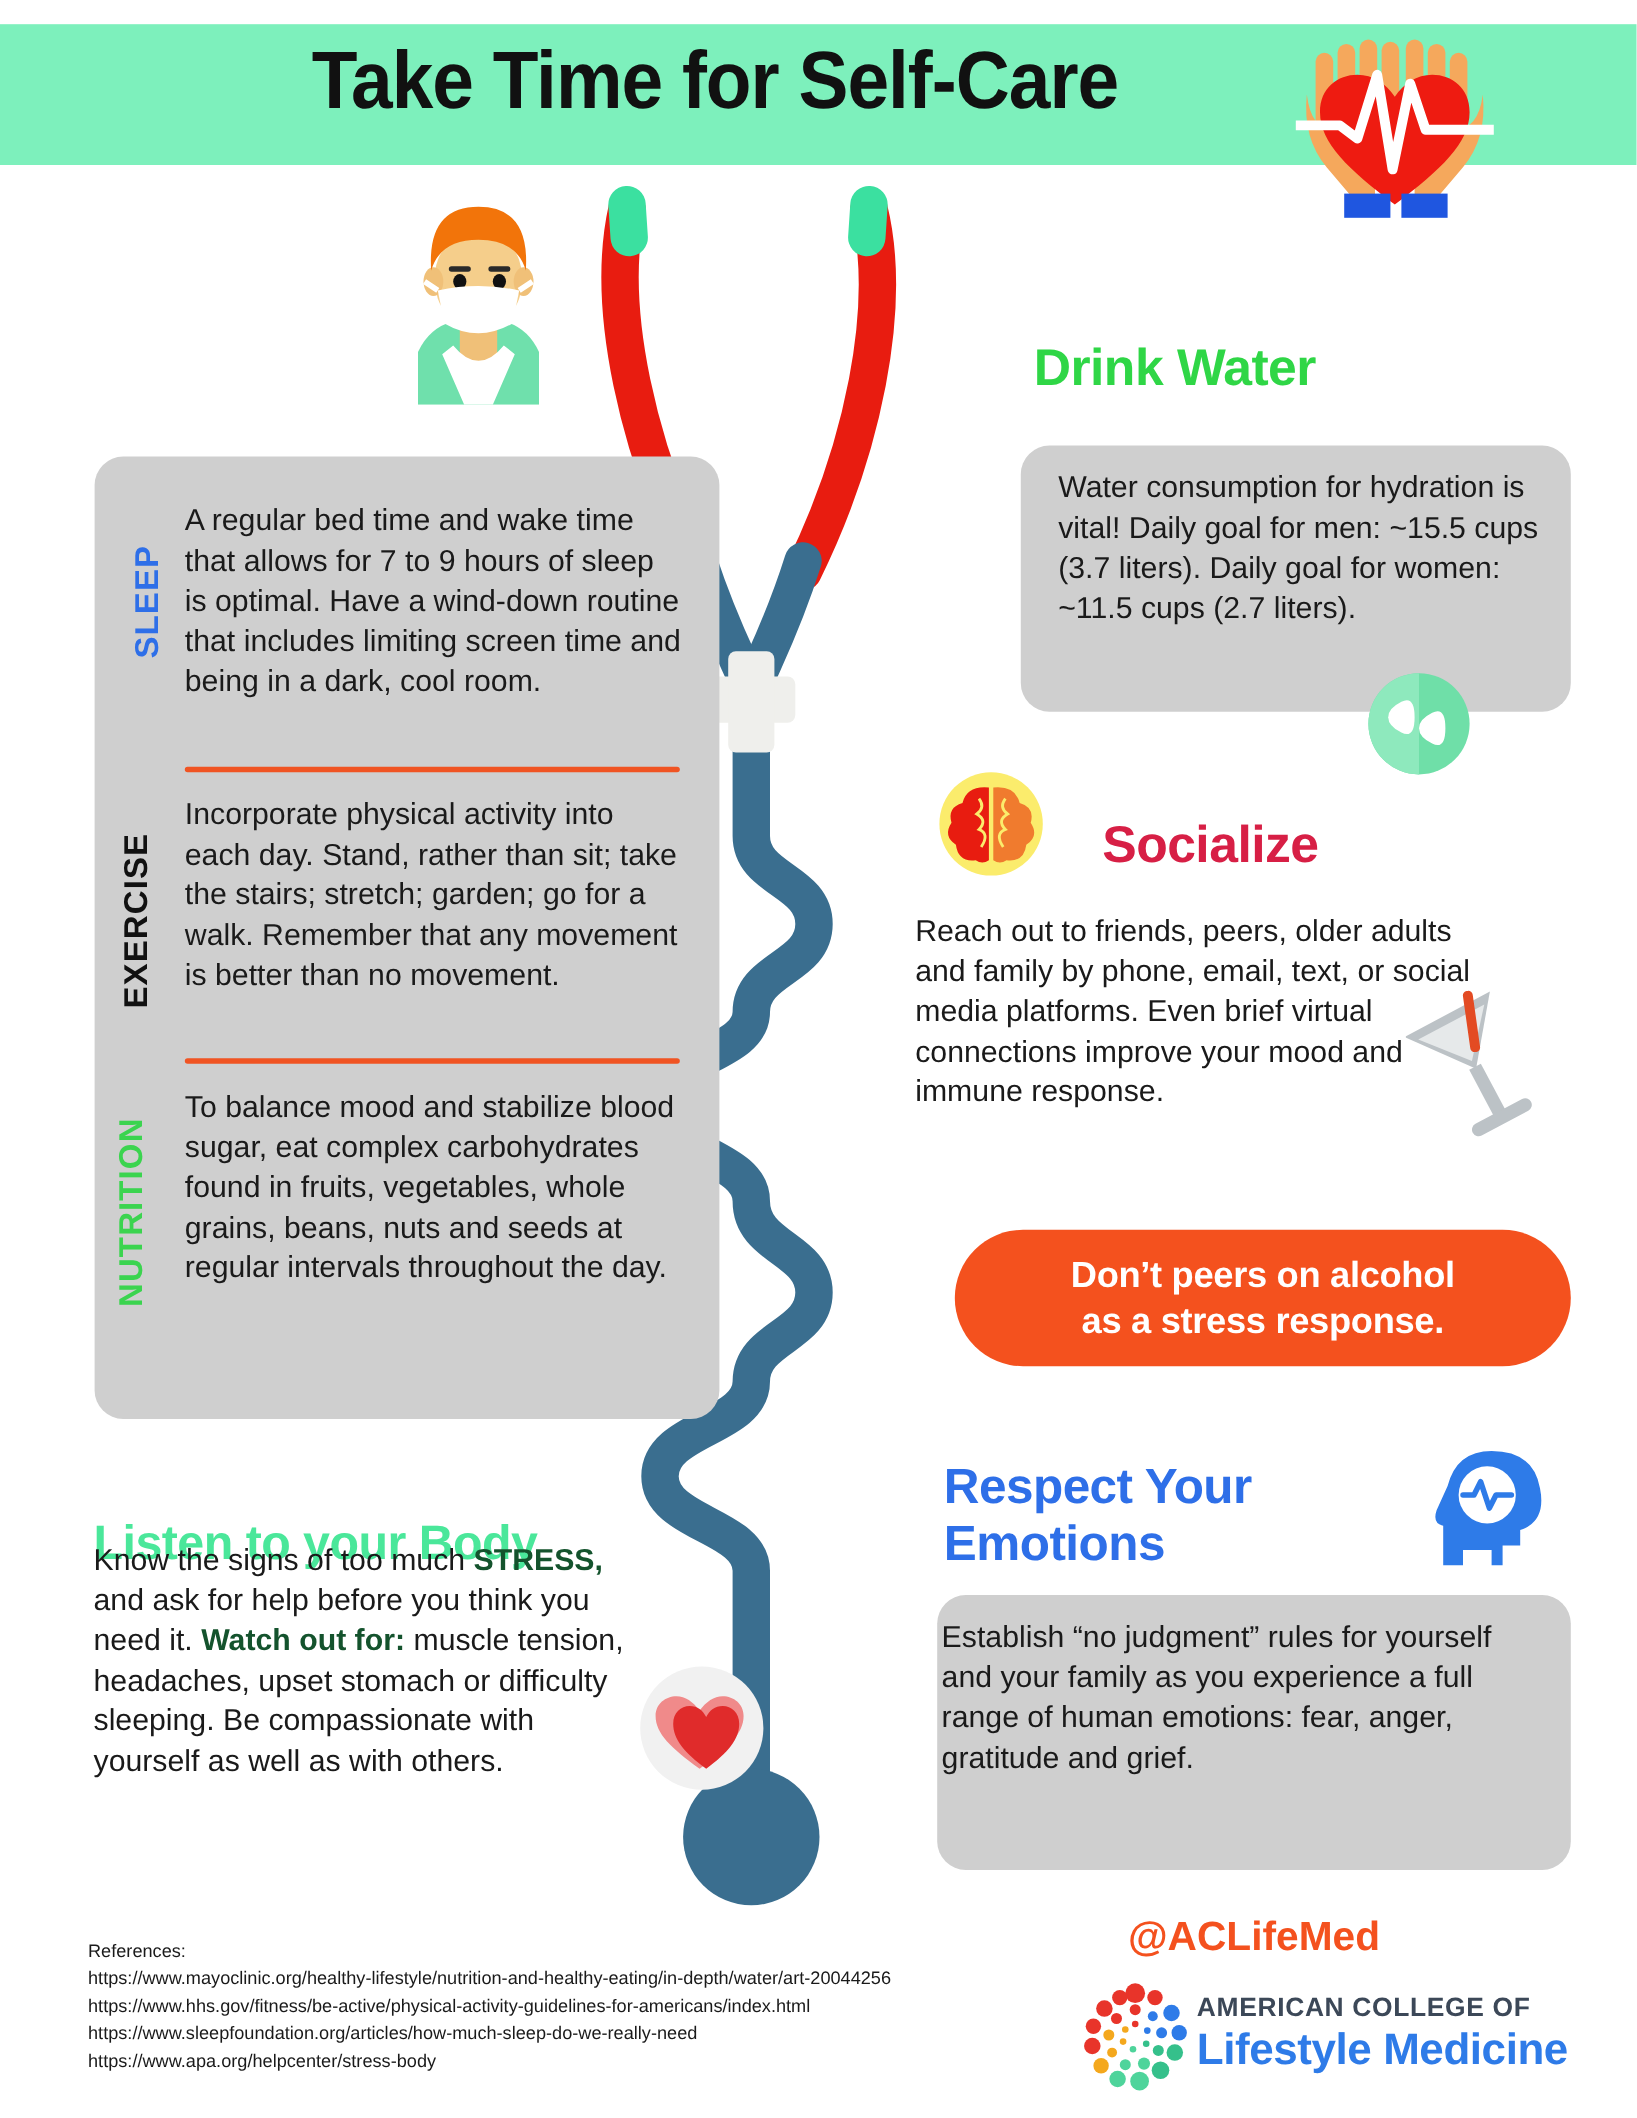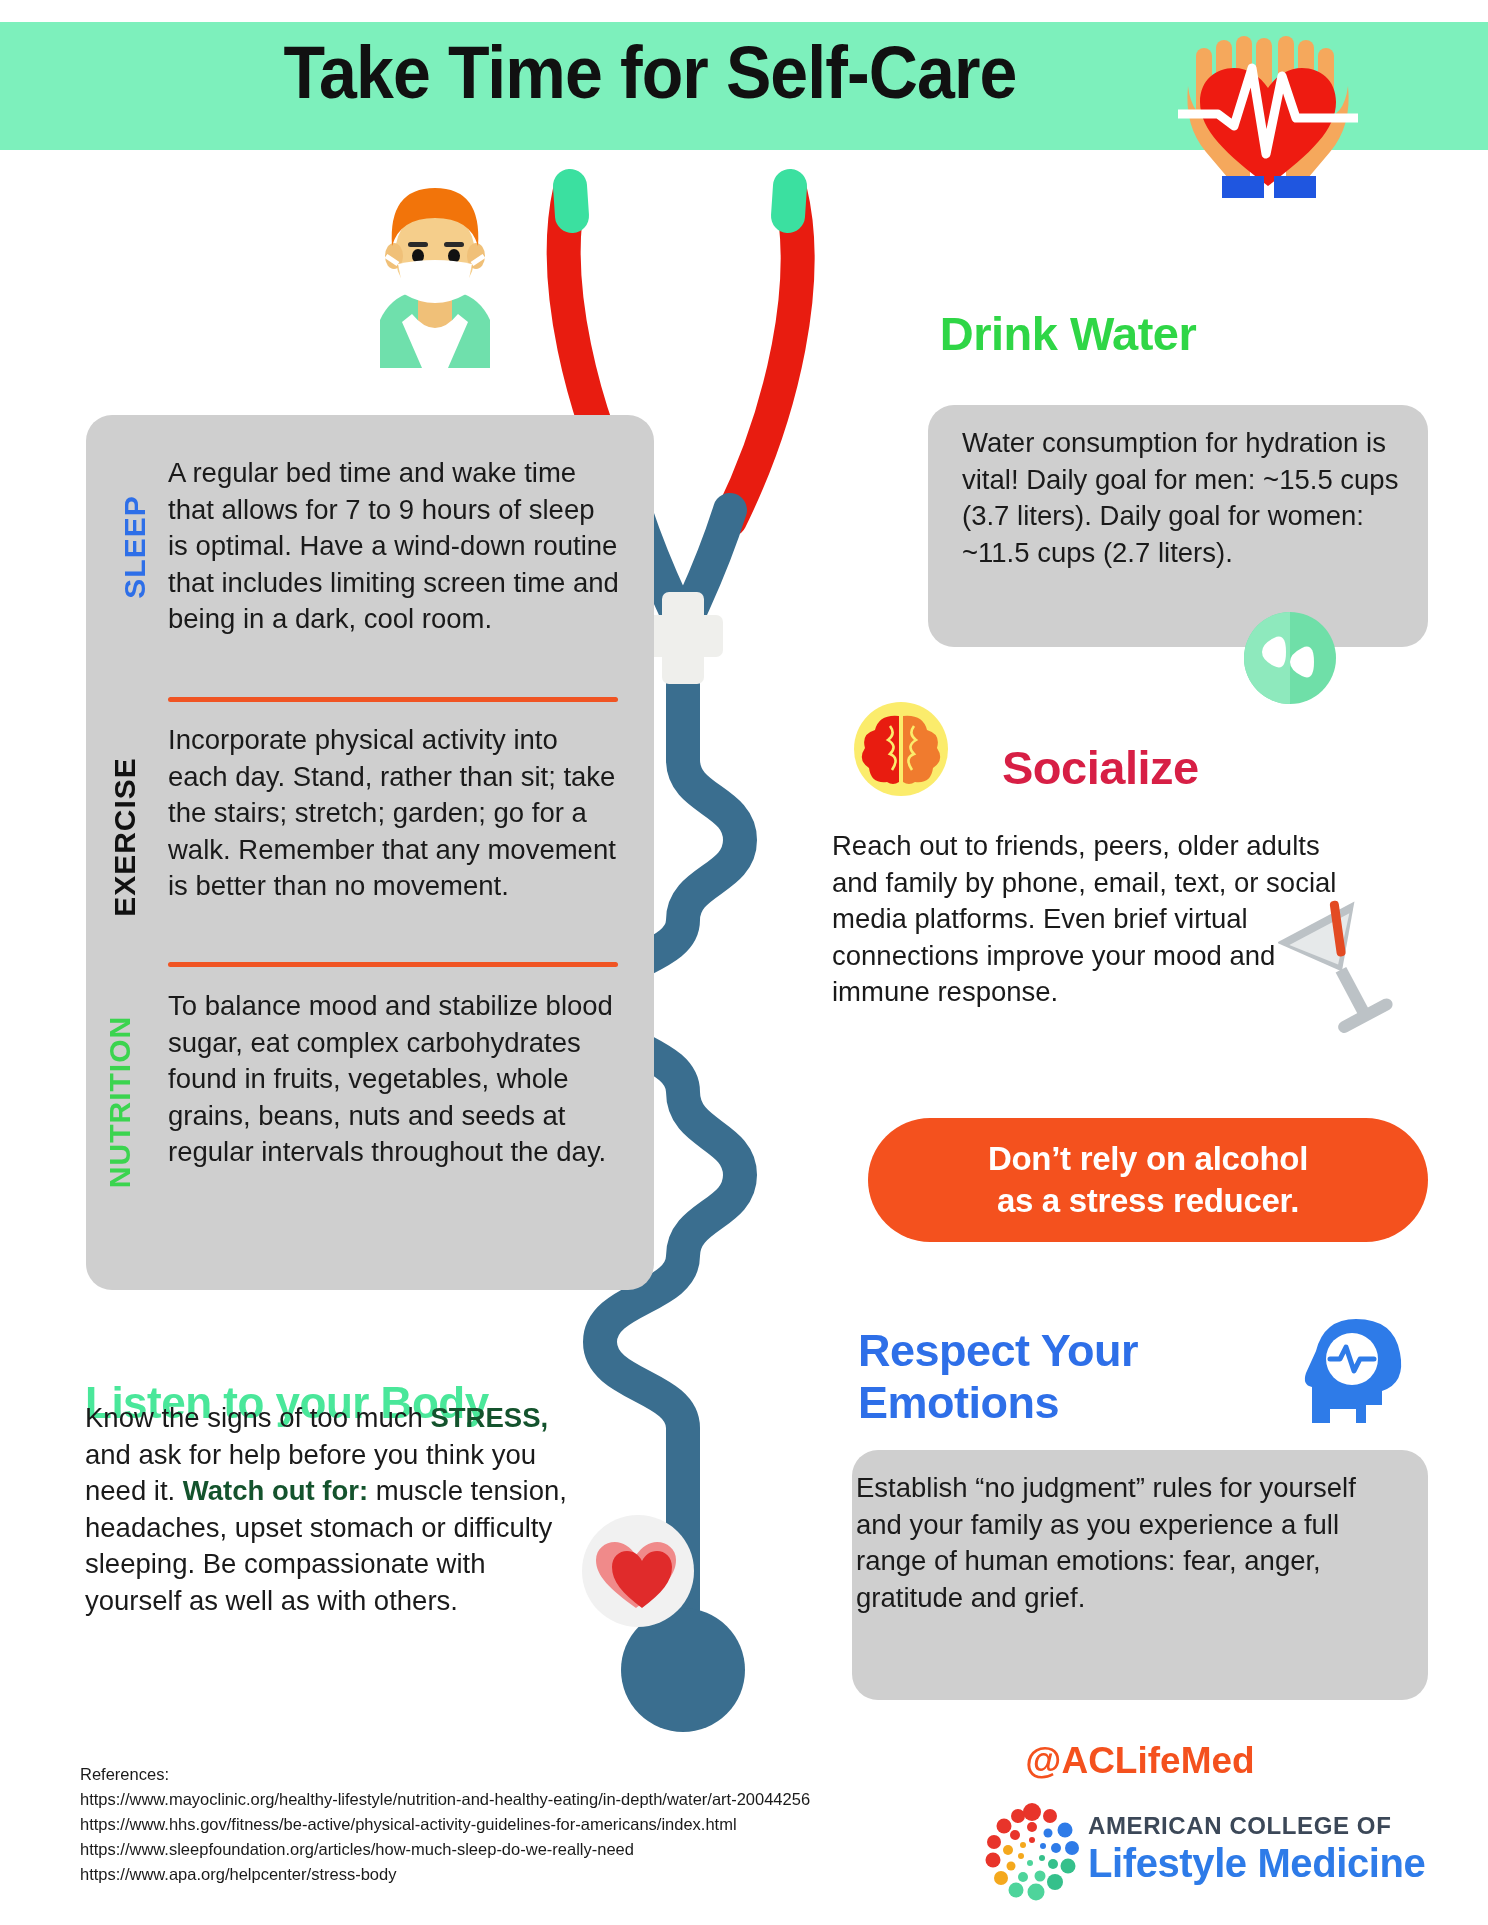--- a/index.html
+++ b/index.html
@@ -362,22 +362,22 @@
       <path d="M18 18 L106 18 L62 74 Z" fill="#BCC2C6"></path>
       <path d="M28 26 L96 26 L62 66 Z" fill="#E6E9EA"></path>
       <rect x="56" y="72" width="12" height="48" fill="#BCC2C6"></rect>
       <rect x="32" y="118" width="60" height="12" rx="6" fill="#BCC2C6"></rect>
       <rect x="74" y="6" width="9" height="56" rx="4" fill="#E34B23" transform="rotate(20 78 34)"></rect>
     </g>
   </svg>
 
   <div class="alcohol-pill">
     <span>
-      <span>Don’t rely on alcohol</span><br>
-      <span>as a stress reducer.</span>
+      <span>Don’t peers on alcohol</span><br>
+      <span>as a stress response.</span>
     </span>
   </div>
 
   <div class="h-listen">Listen to your Body</div>
   <div class="body-text listen-text">
     <span>Know the signs of too much </span><span class="hl">STRESS,</span><span> and ask for help before you think you need it. </span><span class="hl">Watch out for:</span><span> muscle tension, headaches, upset stomach or difficulty sleeping. Be compassionate with yourself as well as with others.</span>
   </div>
 
   <svg class="icon-hearts" viewBox="0 0 120 118">
     <circle cx="60" cy="59" r="56" fill="#F1F1F1"></circle>

